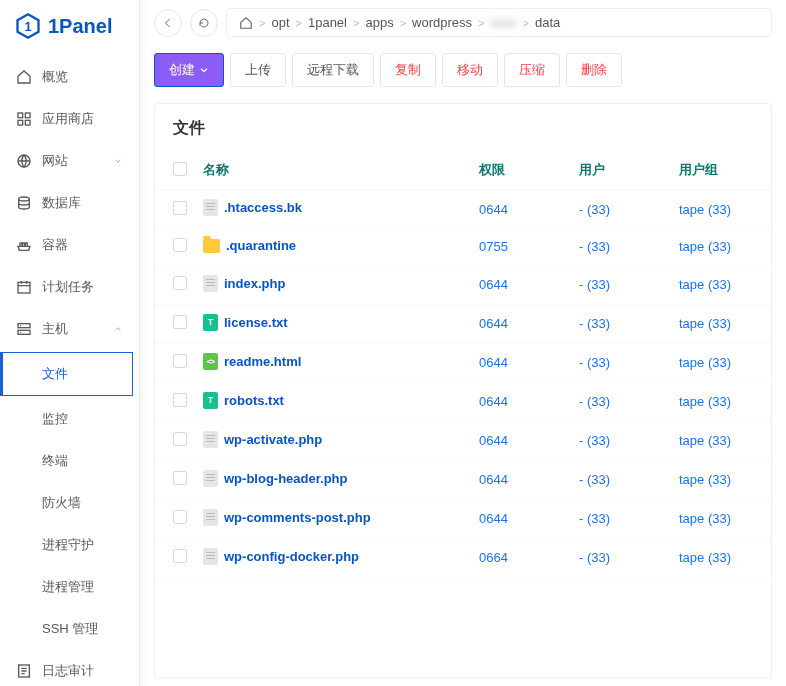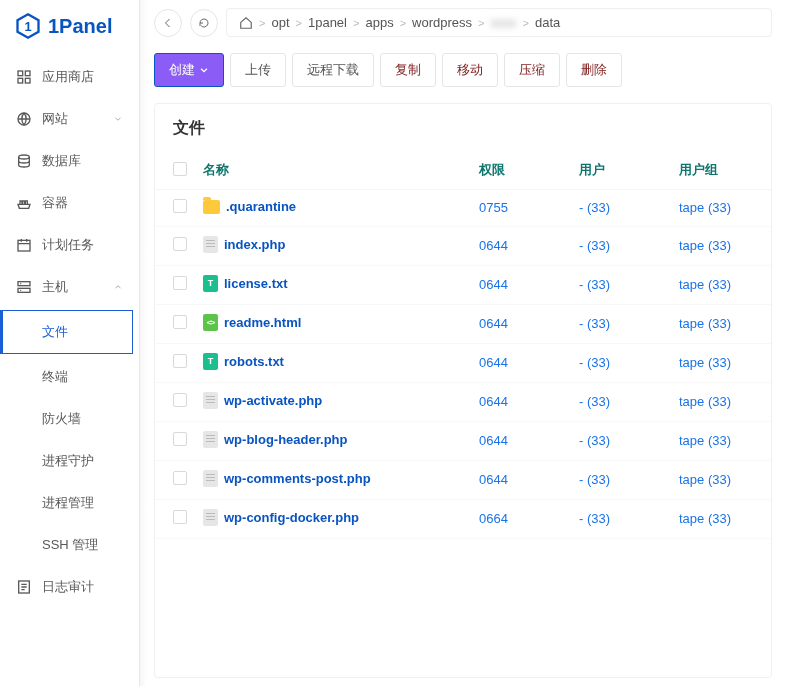--- a/index.html
+++ b/index.html
@@ -21,21 +21,21 @@
 .main { flex: 1; display: flex; flex-direction: column; overflow: hidden; }
 .topbar { display: flex; align-items: center; padding: 8px 14px; gap: 8px; }
 .circle-btn { width: 28px; height: 28px; border-radius: 50%; border: 1px solid #e5e5e5; background: #fff; display: inline-flex; align-items: center; justify-content: center; color: #666; cursor: pointer; }
 .breadcrumb { flex: 1; display: flex; align-items: center; background: #fff; border: 1px solid #eee; border-radius: 4px; padding: 6px 12px; font-size: 13px; color: #666; gap: 6px; }
 .breadcrumb .sep { color: #bbb; font-size: 11px; }
 .breadcrumb .crumb { color: #555; }
 .breadcrumb .blur { filter: blur(3px); color: #aaa; }
 .toolbar { display: flex; align-items: center; padding: 8px 14px; gap: 6px; }
 .btn { padding: 7px 14px; border: 1px solid #e5e5e5; background: #fff; border-radius: 3px; cursor: pointer; font-size: 13px; color: #555; display: inline-flex; align-items: center; gap: 4px; }
 .btn.primary { background: #8b5cf6; border-color: #0854c1; color: #fff; }
-.btn.disabled { color: #7f1d1d; cursor: not-allowed; }
+.btn.disabled { color: #ef4444; cursor: not-allowed; }
 .content { flex: 1; margin: 8px 14px; background: #fff; border: 1px solid #f0f0f0; border-radius: 4px; padding: 14px 0 0 0; overflow-y: auto; }
 .content-title { font-size: 16px; font-weight: 700; padding: 0 18px 12px; }
 .file-table { width: 100%; border-collapse: collapse; }
 .file-table th { text-align: left; padding: 10px 8px; font-weight: 600; color: #0f766e; font-size: 13px; border-bottom: 1px solid #f5f5f5; }
 .file-table td { padding: 9px 8px; border-bottom: 1px solid #f8f8f8; font-size: 13px; vertical-align: middle; }
 .file-table th:first-child, .file-table td:first-child { width: 36px; padding-left: 18px; }
 .file-table td.name-cell a { color: #0854c1; text-decoration: none; font-weight: 600; display: inline-flex; align-items: center; gap: 6px; }
 .file-table td.link { color: #1a73e8; }
 .file-table td.link a { color: #1a73e8; text-decoration: none; }
 .checkbox { width: 14px; height: 14px; border: 1px solid #d9d9d9; border-radius: 2px; display: inline-block; background: #fff; }
@@ -59,20 +59,28 @@
       <svg viewBox="0 0 24 24">
           <path fill="none" stroke="#0854c1" stroke-width="2" d="M12 2 L21 7 L21 17 L12 22 L3 17 L3 7 Z"></path>
           <text x="12" y="16" text-anchor="middle" font-size="11" font-weight="700" fill="#0854c1">1</text>
         </svg>
       <span>1Panel</span>
     </div>
     <ul class="nav" id="nav-list">
         <li class="nav-item">
           <span class="ico">
             <svg width="16" height="16" viewBox="0 0 24 24">
+              <path fill="none" stroke="currentColor" stroke-width="2" d="M3 11 L12 3 L21 11 V21 H3 Z"></path>
+            </svg>
+          </span>
+          <span>概览</span>
+        </li>
+        <li class="nav-item">
+          <span class="ico">
+            <svg width="16" height="16" viewBox="0 0 24 24">
               <rect x="3" y="3" width="7" height="7" fill="none" stroke="currentColor" stroke-width="2"></rect>
               <rect x="14" y="3" width="7" height="7" fill="none" stroke="currentColor" stroke-width="2"></rect>
               <rect x="3" y="14" width="7" height="7" fill="none" stroke="currentColor" stroke-width="2"></rect>
               <rect x="14" y="14" width="7" height="7" fill="none" stroke="currentColor" stroke-width="2"></rect>
             </svg>
           </span>
           <span>应用商店</span>
         </li>
         <li class="nav-item">
           <span class="ico">
@@ -121,20 +129,21 @@
               <circle cx="7" cy="17" r="1" fill="currentColor"></circle>
             </svg>
           </span>
           <span>主机</span>
           <svg class="chev" viewBox="0 0 24 24">
             <path fill="none" stroke="currentColor" stroke-width="2" d="M6 9l6 6 6-6"></path>
           </svg>
         </li>
         <ul class="nav-sub">
           <li class="nav-item active active-box">文件</li>
+          <li class="nav-item">监控</li>
           <li class="nav-item">终端</li>
           <li class="nav-item">防火墙</li>
           <li class="nav-item">进程守护</li>
           <li class="nav-item">进程管理</li>
           <li class="nav-item">SSH 管理</li>
         </ul>
         <li class="nav-item">
           <span class="ico">
             <svg width="16" height="16" viewBox="0 0 24 24">
               <rect x="4" y="3" width="16" height="18" fill="none" stroke="currentColor" stroke-width="2"></rect>
@@ -201,20 +210,30 @@
             <th>名称</th>
             <th style="width:100px">权限</th>
             <th style="width:100px">用户</th>
             <th style="width:100px">用户组</th>
           </tr>
         </thead>
         <tbody id="file-rows">
             <tr>
     <td><span class="checkbox"></span></td>
     <td class="name-cell"><a>
+                  <span class="ficon file-gray"></span>
+                  <span>.htaccess.bk</span>
+                </a></td>
+    <td class="link"><a>0644</a></td>
+    <td class="link"><a>- (33)</a></td>
+    <td class="link"><a>tape (33)</a></td>
+            </tr>
+            <tr>
+    <td><span class="checkbox"></span></td>
+    <td class="name-cell"><a>
                   <span class="ficon folder-yellow"></span>
                   <span>.quarantine</span>
                 </a></td>
     <td class="link"><a>0755</a></td>
     <td class="link"><a>- (33)</a></td>
     <td class="link"><a>tape (33)</a></td>
             </tr>
             <tr>
     <td><span class="checkbox"></span></td>
     <td class="name-cell"><a>

